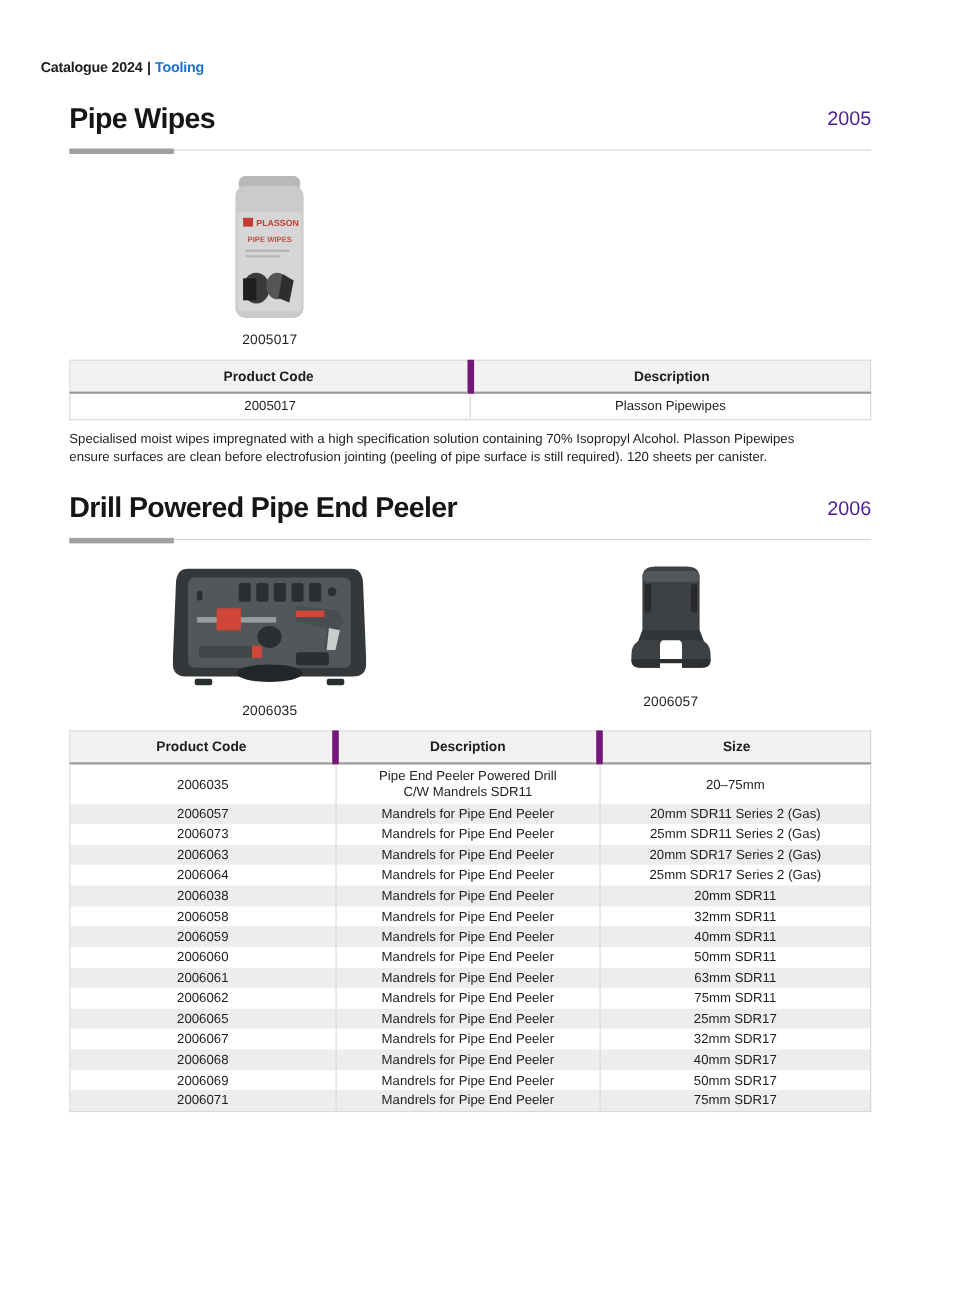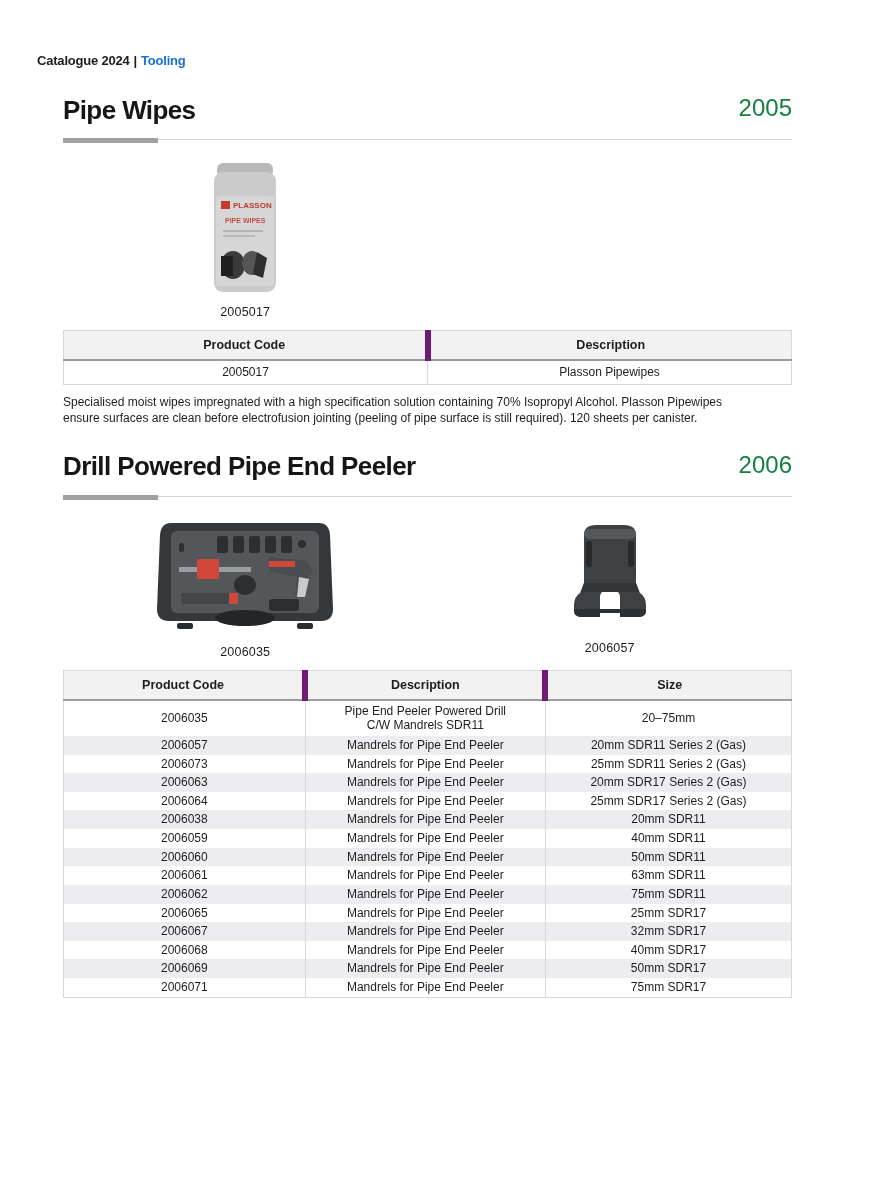--- a/index.html
+++ b/index.html
@@ -13,27 +13,27 @@
     position:absolute; left:37px; top:53px;
     font-size:13px; font-weight:bold; letter-spacing:-0.2px;
   }
   .breadcrumb .sep { margin:0 4px; color:#1d1d1f; }
   .breadcrumb .link { color:#1b6fd2; cursor:pointer; }
 
   .content { position:absolute; left:63px; top:94px; width:729px; }
 
   .sec-head { display:flex; justify-content:space-between; align-items:flex-end; }
   .sec-title { font-size:26px; font-weight:bold; letter-spacing:-0.6px; color:#161616; line-height:1.05; }
-  .sec-pagenum { font-size:24px; font-weight:normal; color:#15803d; padding-bottom:2px; }
+  .sec-pagenum { font-size:18px; font-weight:normal; color:#4c1d95; padding-bottom:2px; }
 
   .rule { position:relative; margin-top:14px; height:6px; }
   .rule-line { position:absolute; left:0; right:0; top:1px; height:1px; background:#d4d4d6; }
   .rule-accent { position:absolute; left:0; top:0; width:95px; height:5px; background:#a0a0a2; }
 
-  .figure-row { display:flex; margin-top:16px; align-items:center; }
+  .figure-row { display:flex; margin-top:16px; align-items:flex-start; }
   .figure-cell { width:50%; display:flex; flex-direction:column; align-items:center; justify-content:flex-end; }
   figure { display:flex; flex-direction:column; align-items:center; }
   figcaption { font-size:12.5px; color:#1d1d1f; margin-top:8px; letter-spacing:0.2px; }
 
   table { width:100%; border-collapse:collapse; margin-top:11px; border:1px solid #d8d8da; }
   thead th {
     background:#f2f2f3; font-size:12.5px; font-weight:bold; text-align:center;
     padding:7px 4px; border-bottom:2px solid #9b9b9f; border-left:6px solid #701a75;
   }
   thead th:first-child { border-left:none; }
@@ -203,20 +203,25 @@
             <td>2006064</td>
             <td>Mandrels for Pipe End Peeler</td>
             <td>25mm SDR17 Series 2 (Gas)</td>
           </tr>
           <tr>
             <td>2006038</td>
             <td>Mandrels for Pipe End Peeler</td>
             <td>20mm SDR11</td>
           </tr>
           <tr>
+            <td>2006058</td>
+            <td>Mandrels for Pipe End Peeler</td>
+            <td>32mm SDR11</td>
+          </tr>
+          <tr>
             <td>2006059</td>
             <td>Mandrels for Pipe End Peeler</td>
             <td>40mm SDR11</td>
           </tr>
           <tr>
             <td>2006060</td>
             <td>Mandrels for Pipe End Peeler</td>
             <td>50mm SDR11</td>
           </tr>
           <tr>

